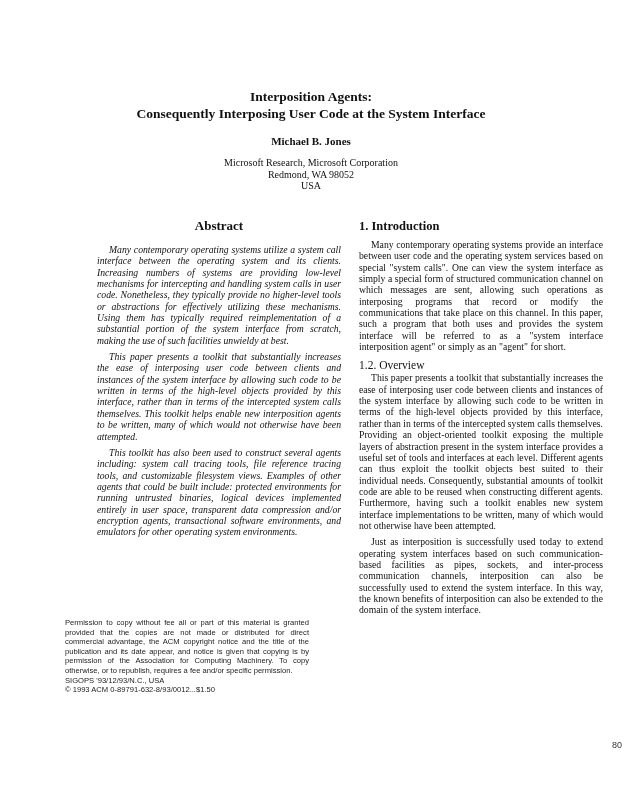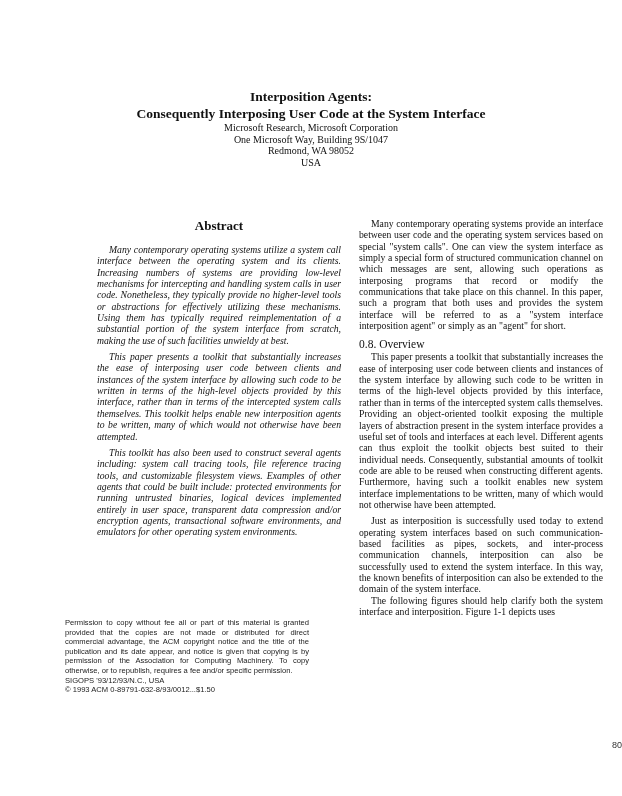--- a/index.html
+++ b/index.html
@@ -26,44 +26,44 @@
   .pagenum { position:absolute; left:0; top:728px; width:622px; text-align:right; font-family:"Liberation Sans", sans-serif; font-size:9px; color:#333; }
 </style>
 </head>
 <body>
 
 <div class="page">
 
   <div class="title-block">
     <div class="title1">Interposition Agents:</div>
     <div class="title2">Consequently Interposing User Code at the System Interface</div>
+    <div class="author">Michael B. Jones</div>
     <div class="affil">Microsoft Research, Microsoft Corporation</div>
-    <div class="affil">One Microsoft Way, Building 9S/1047</div>
     <div class="affil">Redmond, WA 98052</div>
     <div class="affil">USA</div>
   </div>
 
   <div class="col col-left abs">
     <div class="h-abstract">Abstract</div>
     <p>Many contemporary operating systems utilize a system call interface between the operating system and its clients. Increasing numbers of systems are providing low-level mechanisms for intercepting and handling system calls in user code. Nonetheless, they typically provide no higher-level tools or abstractions for effectively utilizing these mechanisms. Using them has typically required reimplementation of a substantial portion of the system interface from scratch, making the use of such facilities unwieldy at best.</p>
     <p>This paper presents a toolkit that substantially increases the ease of interposing user code between clients and instances of the system interface by allowing such code to be written in terms of the high-level objects provided by this interface, rather than in terms of the intercepted system calls themselves. This toolkit helps enable new interposition agents to be written, many of which would not otherwise have been attempted.</p>
     <p>This toolkit has also been used to construct several agents including: system call tracing tools, file reference tracing tools, and customizable filesystem views. Examples of other agents that could be built include: protected environments for running untrusted binaries, logical devices implemented entirely in user space, transparent data compression and/or encryption agents, transactional software environments, and emulators for other operating system environments.</p>
   </div>
 
   <div class="copyright">
     <div>Permission to copy without fee all or part of this material is granted provided that the copies are not made or distributed for direct commercial advantage, the ACM copyright notice and the title of the publication and its date appear, and notice is given that copying is by permission of the Association for Computing Machinery. To copy otherwise, or to republish, requires a fee and/or specific permission.</div>
     <div>SIGOPS '93/12/93/N.C., USA</div>
     <div>© 1993 ACM 0-89791-632-8/93/0012...$1.50</div>
   </div>
 
   <div class="col col-right right">
+    <div class="h1">1. Introduction</div>
 
     <p>Many contemporary operating systems provide an interface between user code and the operating system services based on special "system calls". One can view the system interface as simply a special form of structured communication channel on which messages are sent, allowing such operations as interposing programs that record or modify the communications that take place on this channel. In this paper, such a program that both uses and provides the system interface will be referred to as a "system interface interposition agent" or simply as an "agent" for short.</p>
 
-    <div class="h2 spaced">0.8. Overview</div>
+    <div class="h2 spaced">1.2. Overview</div>
     <p>This paper presents a toolkit that substantially increases the ease of interposing user code between clients and instances of the system interface by allowing such code to be written in terms of the high-level objects provided by this interface, rather than in terms of the intercepted system calls themselves. Providing an object-oriented toolkit exposing the multiple layers of abstraction present in the system interface provides a useful set of tools and interfaces at each level. Different agents can thus exploit the toolkit objects best suited to their individual needs. Consequently, substantial amounts of toolkit code are able to be reused when constructing different agents. Furthermore, having such a toolkit enables new system interface implementations to be written, many of which would not otherwise have been attempted.</p>
     <p class="gap">Just as interposition is successfully used today to extend operating system interfaces based on such communication-based facilities as pipes, sockets, and inter-process communication channels, interposition can also be successfully used to extend the system interface. In this way, the known benefits of interposition can also be extended to the domain of the system interface.</p>
 
-    <p>The following figures should help clarify both the system interface and interposition. Figure 1-1 depicts uses</p>
   </div>
 
   <div class="pagenum">80</div>
 </div>
 
 </body></html>

